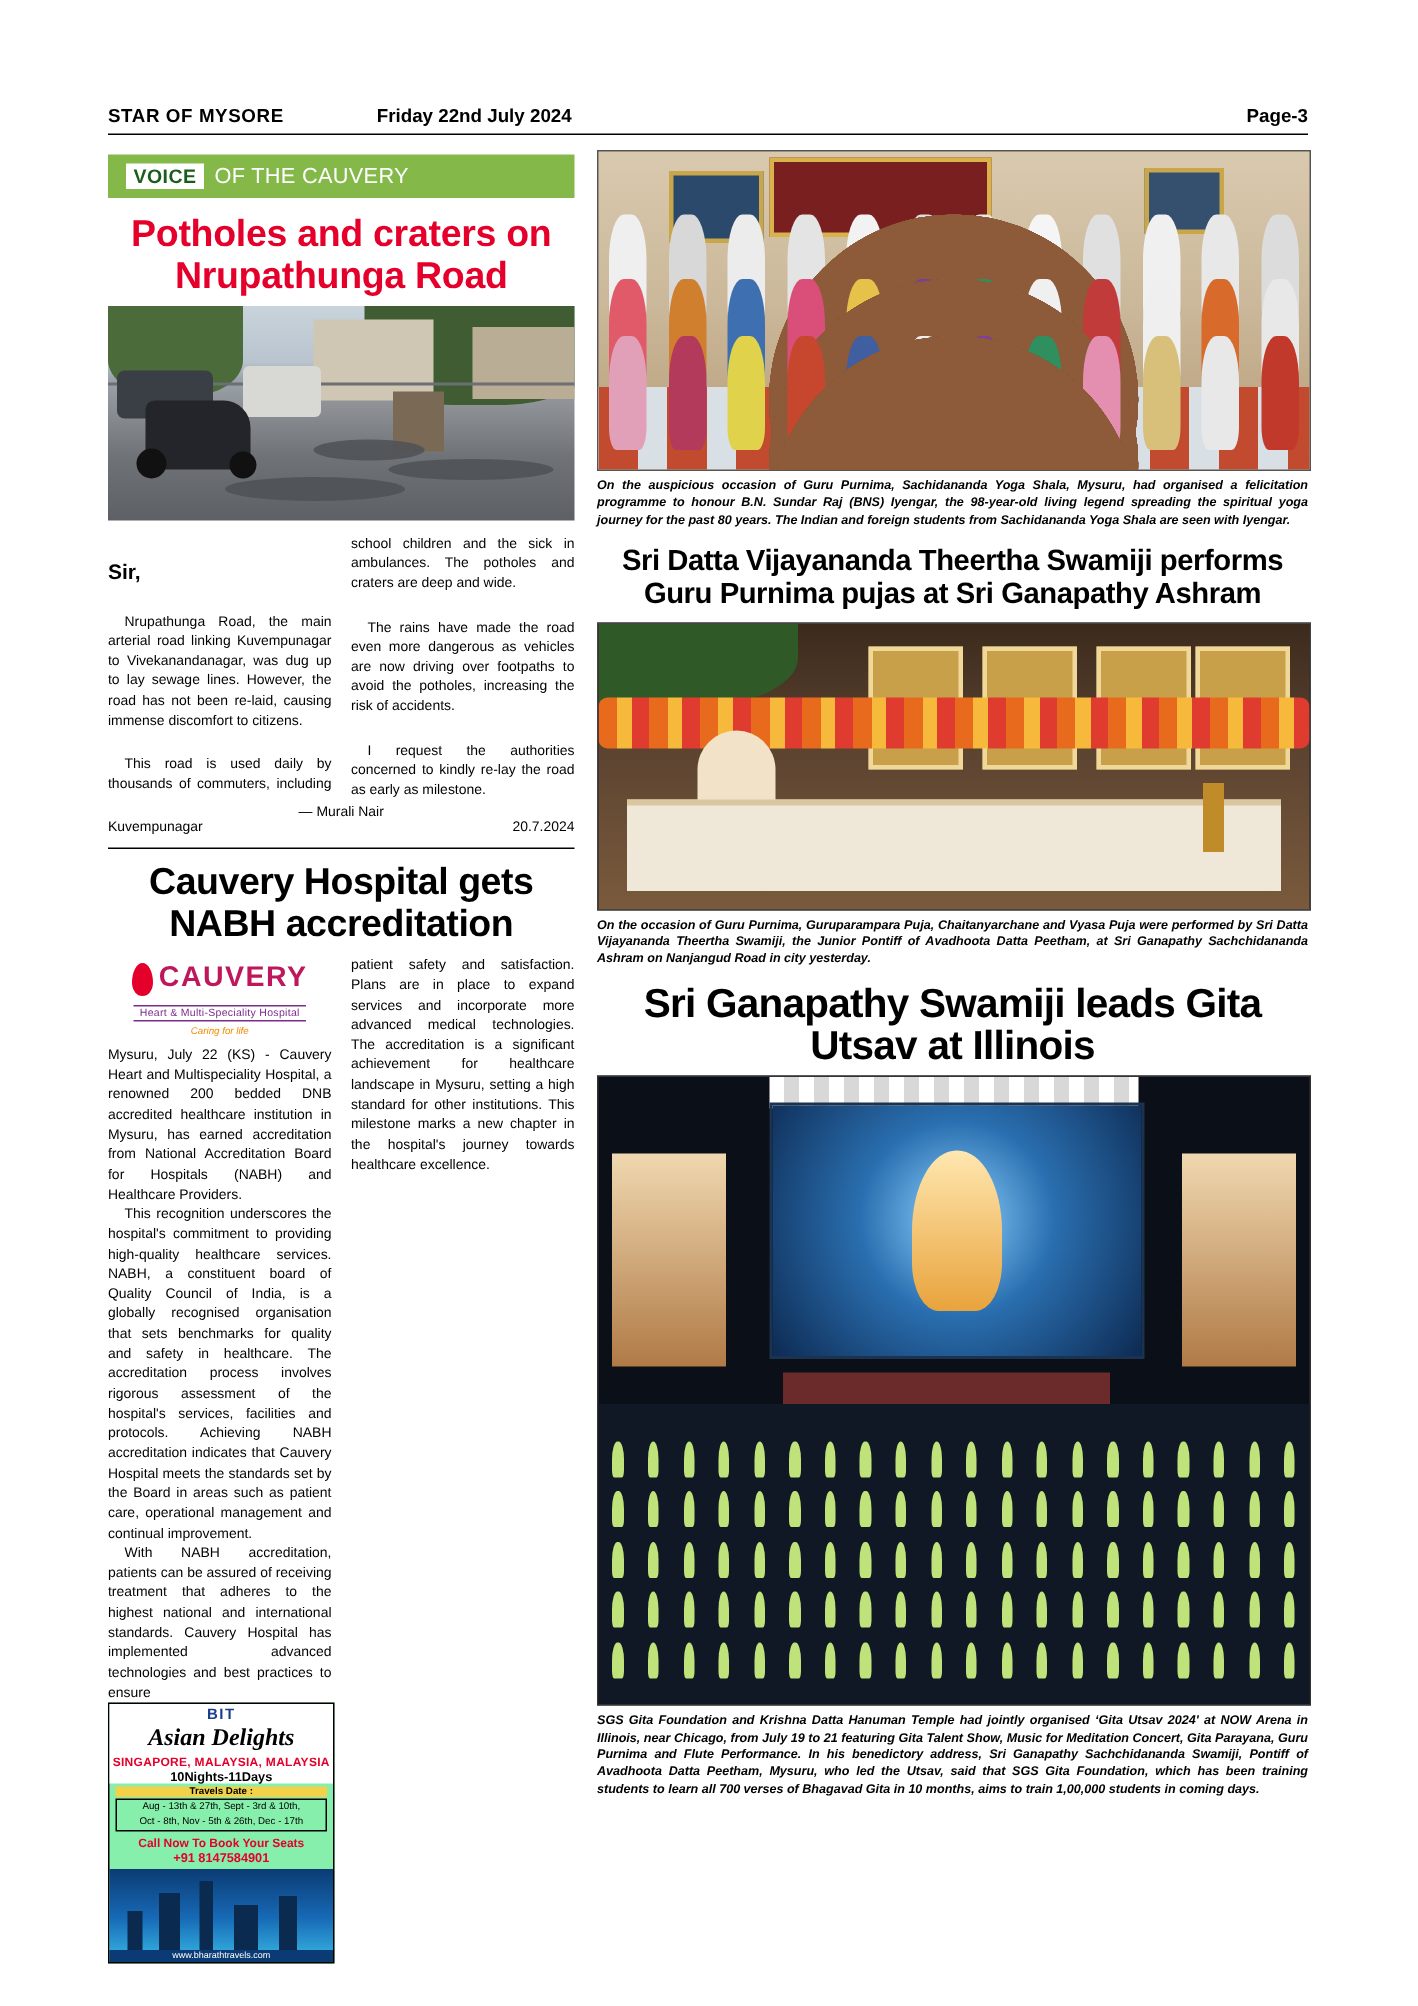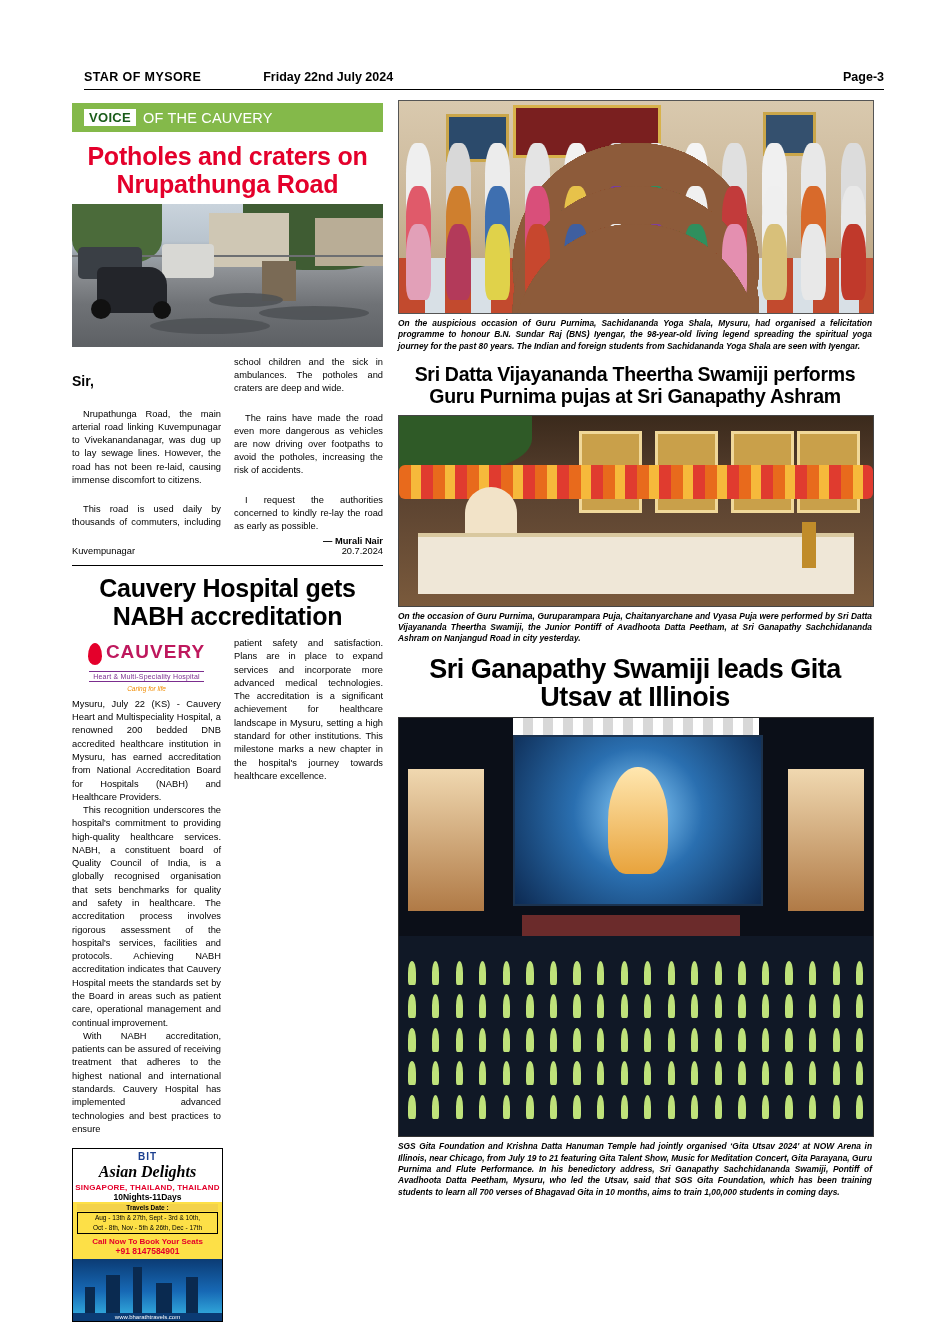--- a/index.html
+++ b/index.html
@@ -1,20 +1,20 @@
 <!DOCTYPE html>
 <html><head>
 <meta charset="utf-8">
 <style>
   html,body{margin:0;padding:0;background:#ffffff;}
   body{width:945px;height:1337px;font-family:"Liberation Sans",sans-serif;color:#000;overflow:hidden;}
   .page{position:relative;width:945px;height:1337px;background:#fff;}
 
   
-  .masthead{position:absolute;left:84px;top:70px;width:800px;}
+  .masthead{position:absolute;left:72px;top:70px;width:800px;}
   .masthead-row{display:flex;align-items:baseline;}
   .mh-title{font-weight:bold;font-size:12.5px;letter-spacing:.4px;}
   .mh-date{font-weight:bold;font-size:12.5px;margin-left:62px;}
   .mh-page{margin-left:auto;font-weight:bold;font-size:12.5px;}
   .mh-rule{border-top:1px solid #000;margin-top:5px;}
 
   
   .col-left{position:absolute;left:72px;top:103px;width:311px;}
   .col-right{position:absolute;left:398px;top:100px;width:474px;}
 
@@ -41,21 +41,21 @@
   .ph-road .pothole{position:absolute;width:74px;height:14px;background:#4e5155;border-radius:50%;opacity:.85;}
   .ph-road .p1{left:44%;top:62%;}
   .ph-road .p2{left:60%;top:71%;width:110px;}
   .ph-road .p3{left:25%;top:80%;width:120px;height:16px;}
   .ph-road .cart{position:absolute;left:61%;top:40%;width:34px;height:40px;background:#7a6a55;}
 
   .txt2{column-count:2;column-gap:13px;font-size:9.3px;line-height:1.42;text-align:justify;margin-top:9px;}
   .txt2 p{margin:16px 0 0 0;text-indent:11px;}
   .txt2 p.first{text-indent:0;}
   .dropcap{font-size:14px;font-weight:bold;}
-  .sign{text-align:right;font-weight:bold;font-size:9.3px;margin-top:3px;}
+  .sign{text-align:center;font-weight:normal;font-size:9.3px;margin-top:3px;}
   .signrow{display:flex;justify-content:space-between;font-size:9.3px;}
 
   .rule-blk{border-top:1px solid #000;margin:9px 0 0;}
 
   .head-black{font-weight:bold;font-size:25px;line-height:1.1;text-align:center;margin:9px 0 7px;letter-spacing:-.3px;}
 
   
   .cauvery-logo{text-align:center;margin:4px 0 6px;}
   .cl-name{color:#be185d;font-weight:bold;font-size:19px;letter-spacing:1px;}
   .cl-sub{color:#7b2d8e;font-size:7px;letter-spacing:.2px;border-top:1px solid #7b2d8e;border-bottom:1px solid #7b2d8e;display:inline-block;padding:1px 4px;margin-top:1px;}
@@ -63,21 +63,21 @@
   .cl-mark{display:inline-block;width:14px;height:22px;background:#e4002b;border-radius:50% 50% 50% 50%/60% 60% 40% 40%;vertical-align:middle;margin-right:4px;}
 
   .body-col{font-size:9.3px;line-height:1.43;text-align:justify;}
   .body-col p{margin:0;text-indent:11px;}
   .body-col p.first{text-indent:0;}
 
   .two-col-flex{display:flex;gap:13px;}
   .two-col-flex>div{width:149px;}
 
   
-  .ad{margin-top:12px;border:1px solid #000;width:149px;background:#fde047;}
+  .ad{margin-top:0;border:1px solid #000;width:149px;background:#86efac;}
   .ad-top{background:#ffffff;text-align:center;padding:2px 0 0;}
   .ad-logo{font-weight:bold;font-size:10px;color:#1b3f8f;letter-spacing:1px;}
   .ad-title{font-family:"Liberation Serif",serif;font-style:italic;font-size:16px;font-weight:bold;margin:1px 0 2px;}
   .ad-countries{color:#e4002b;font-weight:bold;font-size:8px;letter-spacing:.2px;}
   .ad-days{font-size:8.5px;font-weight:bold;}
   .ad-datehdr{background:#f3d24a;font-size:6.5px;font-weight:bold;text-align:center;margin:2px 4px 0;}
   .ad-dates{border:1px solid #000;margin:1px 4px 0;font-size:6.5px;line-height:1.5;text-align:center;}
   .ad-cta{color:#e4002b;font-weight:bold;font-size:8px;text-align:center;margin-top:3px;}
   .ad-phone{color:#e4002b;font-weight:bold;font-size:8.5px;text-align:center;}
   .ad-city{height:54px;background:linear-gradient(180deg,#0b3b74 0%,#1769b5 60%,#2fa3d8 100%);position:relative;margin-top:3px;overflow:hidden;}
@@ -163,21 +163,21 @@
       <div class="pothole p1"></div>
         <div class="pothole p2"></div>
         <div class="pothole p3"></div>
     </div>
 
     <div class="txt2">
       <p class="first"><span class="dropcap">Sir,</span></p>
       <p>Nrupathunga Road, the main arterial road linking Kuvempunagar to Vivekanandanagar, was dug up to lay sewage lines. However, the road has not been re-laid, causing immense discomfort to citizens.</p>
       <p>This road is used daily by thousands of commuters, including school children and the sick in ambulances. The potholes and craters are deep and wide.</p>
       <p>The rains have made the road even more dangerous as vehicles are now driving over footpaths to avoid the potholes, increasing the risk of accidents.</p>
-      <p>I request the authorities concerned to kindly re-lay the road as early as possible.</p>
+      <p>I request the authorities concerned to kindly re-lay the road as early as milestone.</p>
     </div>
     <div class="sign">— Murali Nair</div>
     <div class="signrow">
       <span>Kuvempunagar</span>
       <span>20.7.2024</span>
     </div>
 
     <div class="rule-blk"></div>
 
     <div class="head-black">Cauvery Hospital gets NABH accreditation</div>
@@ -192,21 +192,21 @@
         <div class="body-col">
           <p class="first">Mysuru, July 22 (KS) - Cauvery Heart and Multispeciality Hospital, a renowned 200 bedded DNB accredited healthcare institution in Mysuru, has earned accreditation from National Accreditation Board for Hospitals (NABH) and Healthcare Providers.</p>
           <p>This recognition underscores the hospital's commitment to providing high-quality healthcare services. NABH, a constituent board of Quality Council of India, is a globally recognised organisation that sets benchmarks for quality and safety in healthcare. The accreditation process involves rigorous assessment of the hospital's services, facilities and protocols. Achieving NABH accreditation indicates that Cauvery Hospital meets the standards set by the Board in areas such as patient care, operational management and continual improvement.</p>
           <p>With NABH accreditation, patients can be assured of receiving treatment that adheres to the highest national and international standards. Cauvery Hospital has implemented advanced technologies and best practices to ensure</p>
         </div>
 
         <div class="ad">
           <div class="ad-top">
             <div class="ad-logo">BIT</div>
             <div class="ad-title">Asian Delights</div>
-            <div class="ad-countries">SINGAPORE, THAILAND, THAILAND</div>
+            <div class="ad-countries">SINGAPORE, MALAYSIA, MALAYSIA</div>
             <div class="ad-days">10Nights-11Days</div>
           </div>
           <div class="ad-datehdr">Travels Date :</div>
           <div class="ad-dates">
             <div>Aug - 13th &amp; 27th, Sept - 3rd &amp; 10th,</div>
             <div>Oct - 8th, Nov - 5th &amp; 26th, Dec - 17th</div>
           </div>
           <div class="ad-cta">Call Now To Book Your Seats</div>
           <div class="ad-phone">+91 8147584901</div>
           <div class="ad-city">

